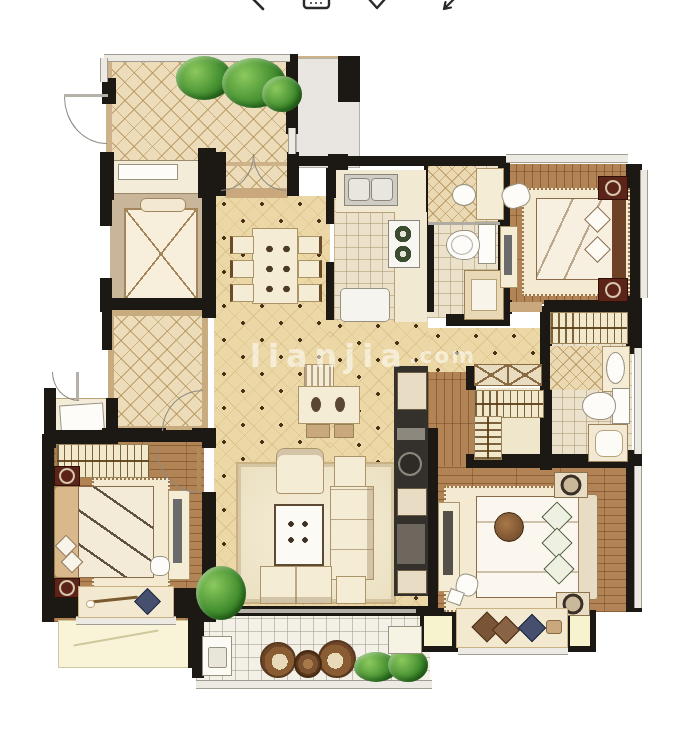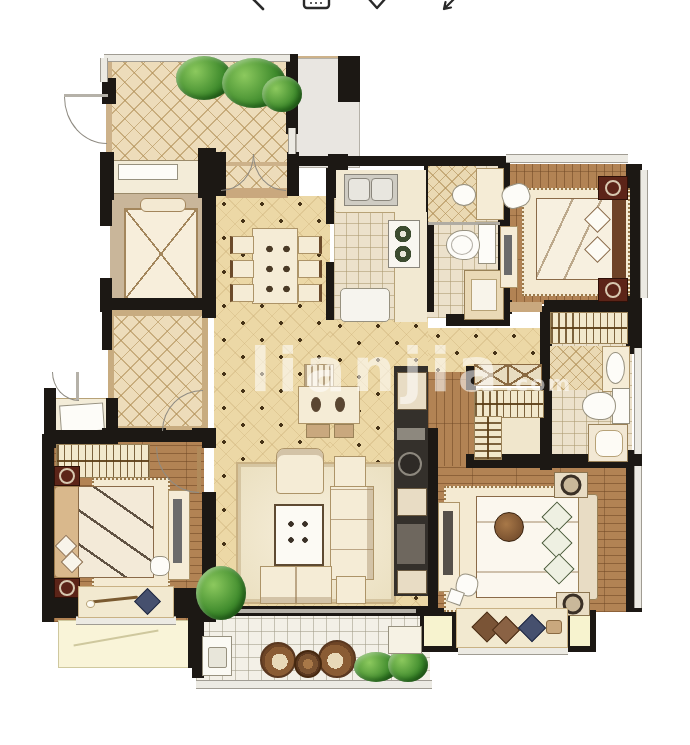--- a/index.html
+++ b/index.html
@@ -51,21 +51,21 @@
   .glassV{background:#eceae3;border-left:1.5px solid #a09c93;border-right:1.5px solid #a09c93;}
   .arc{position:absolute;border:0 solid #8f8b82;}
   .plant{border-radius:50%;background:radial-gradient(circle at 35% 35%, #8cc95e, #3e8a2c 60%, #225a18);
     box-shadow:inset 2px 2px 4px rgba(255,255,255,.35), inset -3px -3px 5px rgba(0,40,0,.45);}
   .xcell{flex:1;background-image:
     linear-gradient(to top right, transparent 47%, #8a6a42 47% 53%, transparent 53%),
     linear-gradient(to bottom right, transparent 47%, #8a6a42 47% 53%, transparent 53%);
     background-color:#e8dcc0;border:1px solid #8a6a42;}
   .watermark{position:absolute;left:250px;top:340px;width:350px;display:flex;align-items:flex-end;
     color:rgba(255,255,255,.55);font-weight:bold;pointer-events:none;}
-  .watermark .brand{font-size:60px;letter-spacing:7px;line-height:1;}
+  .watermark .brand{font-size:32px;letter-spacing:7px;line-height:1;}
   .watermark .tld{font-size:22px;letter-spacing:2px;padding-bottom:4px;}
   .pillow{position:absolute;transform:rotate(45deg);}
 </style>
 </head>
 <body>
 
 <div class="canvas">
 
   <div class="abs lattice" style="left:106px;top:56px;width:240px;height:112px;border:6px solid #cdb28a;box-sizing:border-box;"></div>
   <div class="abs lattice" style="left:226px;top:166px;width:61px;height:24px;"></div>

